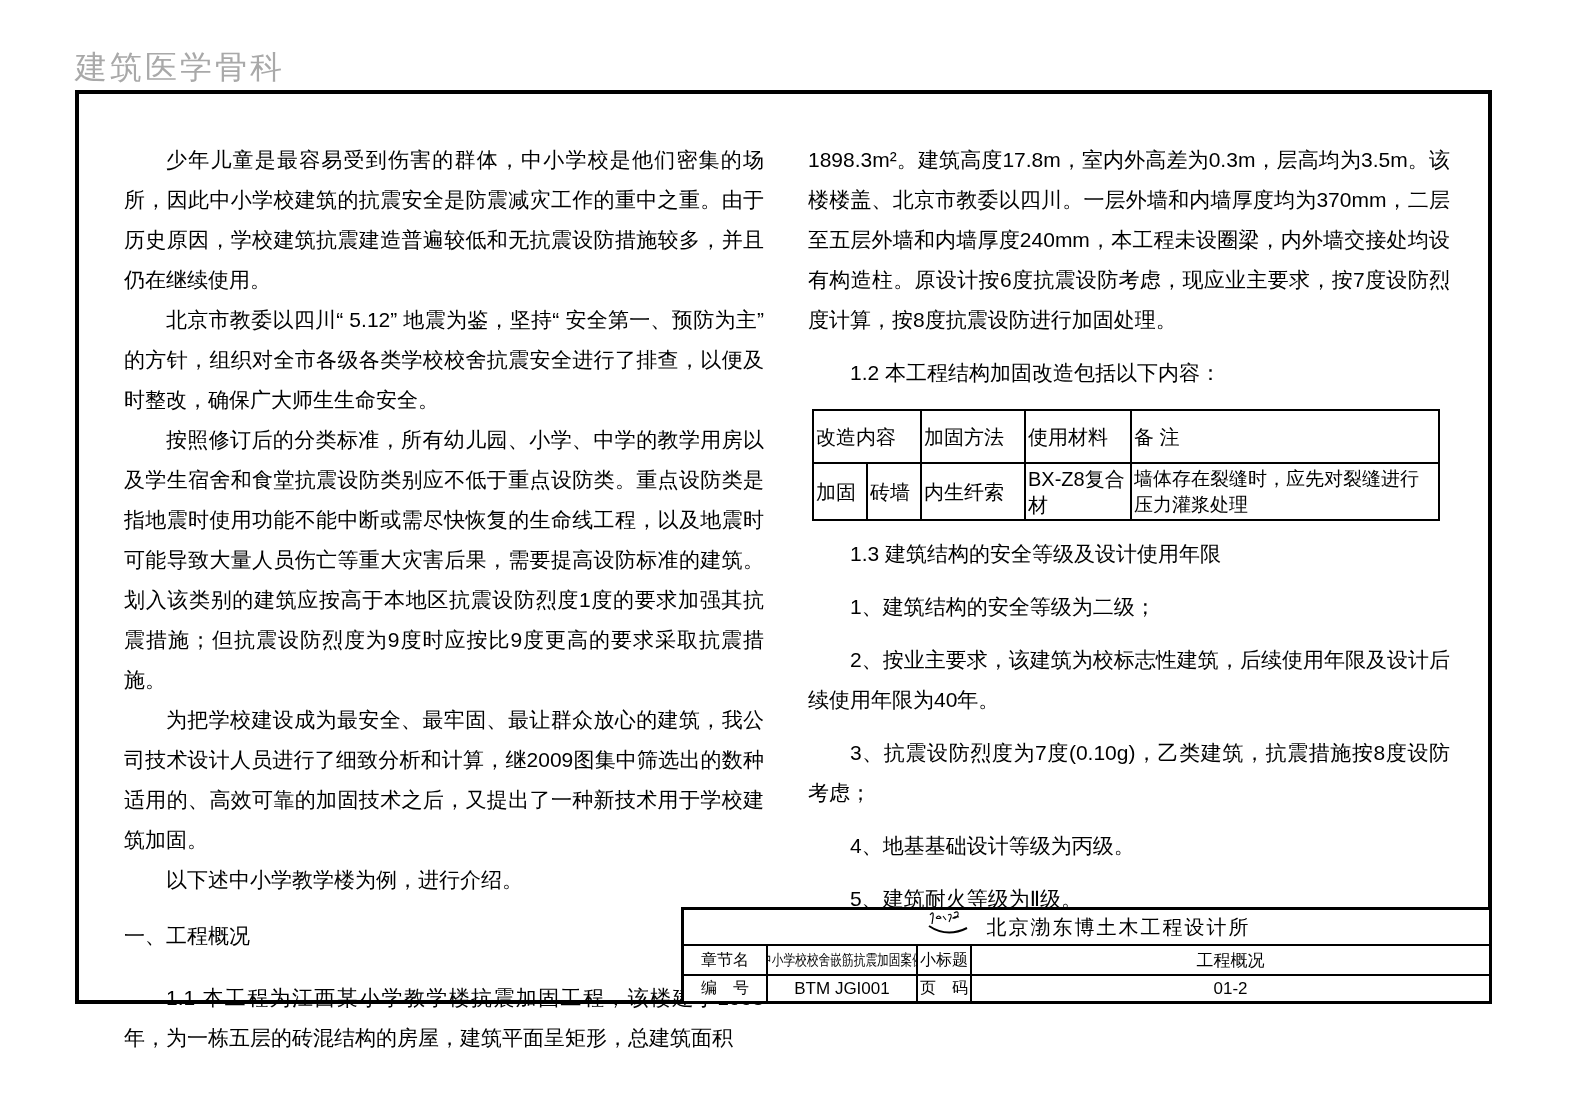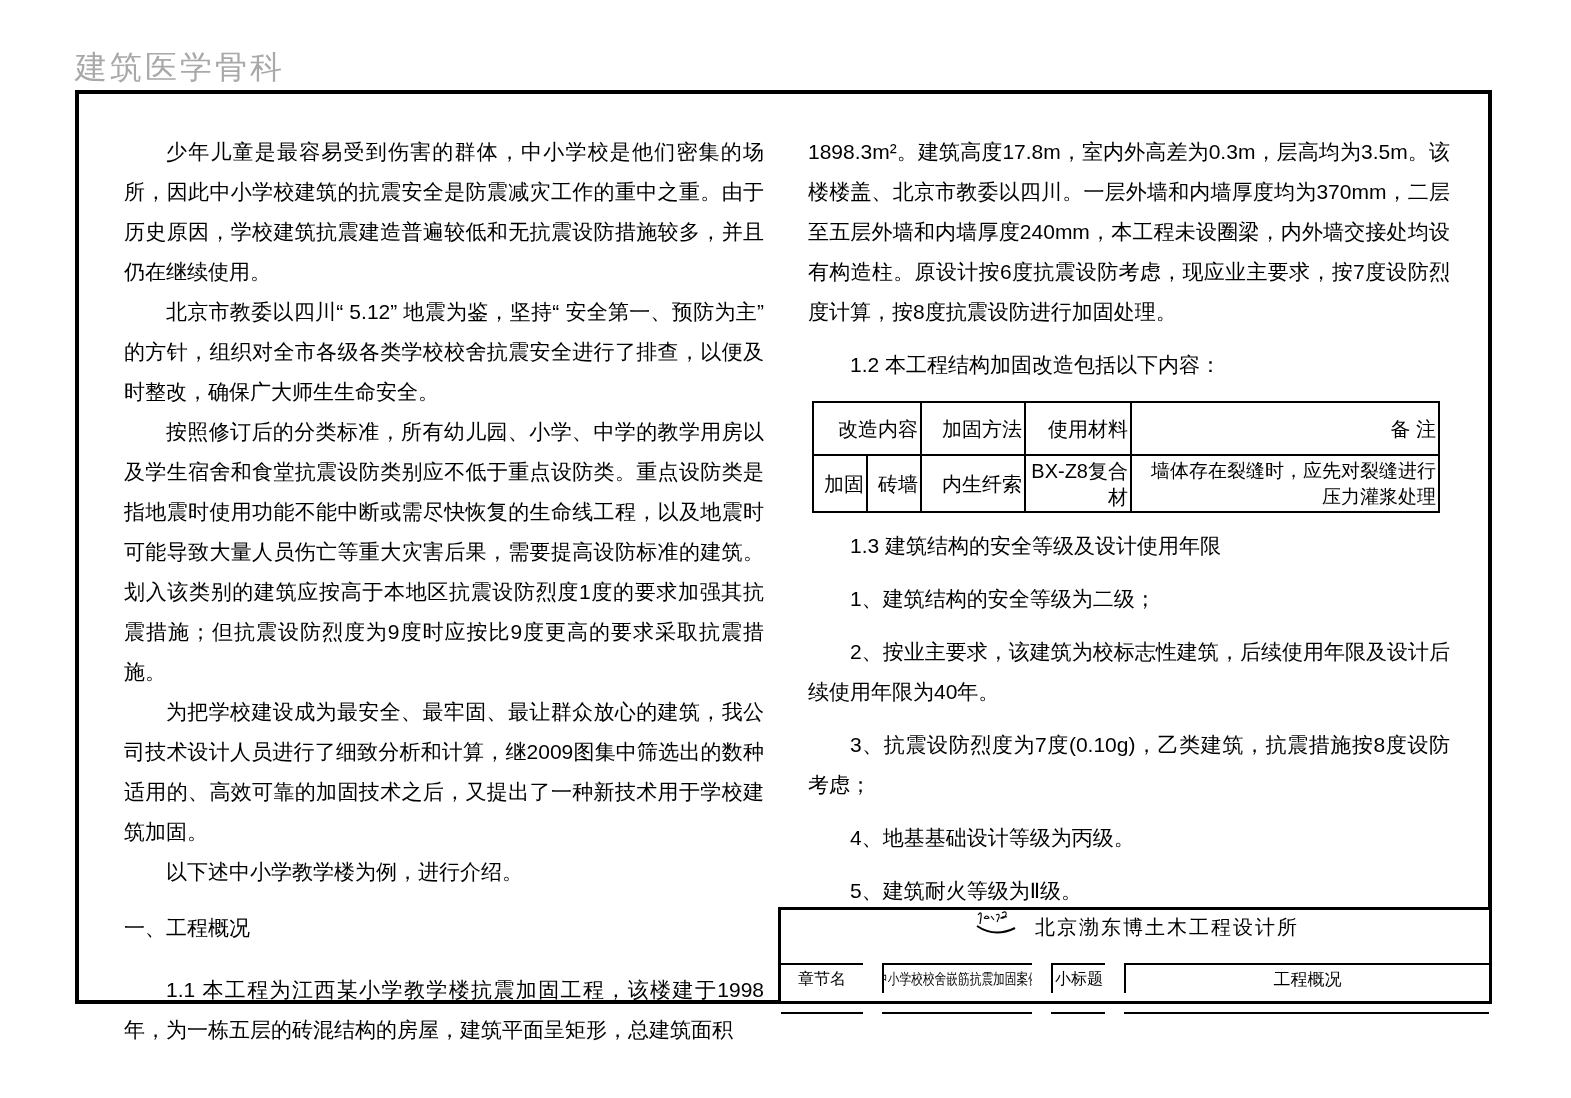--- a/index.html
+++ b/index.html
@@ -12,49 +12,48 @@
     position:absolute; left:75px; top:46px;
     font-family:"Liberation Serif", serif;
     font-size:32px; color:#a9a9a9; letter-spacing:3px;
   }
   .frame {
     position:absolute; left:75px; top:90px;
     width:1417px; height:914px;
     border:4px solid #000; background:#fff;
   }
   .col {
-    position:absolute; top:8px;
+    position:absolute; top:16px;
     font-size:21px; line-height:40px;
     text-align:justify;
   }
   .col-left  { left:45px;  width:640px; padding-top:30px; }
   .col-right { left:729px; width:642px; padding-top:30px; }
   p.body { text-indent:2em; }
   .sec-heading { margin-top:16px; margin-bottom:22px; text-indent:0; }
   .item { margin-top:13px; }
   .datatable {
     border-collapse:collapse; margin:16px 0 10px 4px;
-    width:628px; table-layout:fixed; text-align:right;
+    width:628px; table-layout:fixed; text-align:left;
   }
   .datatable th, .datatable td {
     border:2px solid #000; font-weight:normal;
     font-size:20px; padding:0 2px; line-height:26px;
   }
   .datatable .hrow th { height:53px; }
   .datatable .drow td { height:57px; }
   .datatable .remark { font-size:19px; }
   
   .titleblock {
     position:absolute; right:-4px; bottom:-4px;
-    width:714px; height:97px; background:#fff;
+    width:811px; height:97px; background:#fff;
     border:3px solid #000;
     display:grid;
     grid-template-columns:82px 150px 54px 1fr;
     grid-template-rows:34px 30px 1fr;
-    gap:19px;
   }
   .tb-cell {
     display:flex; align-items:center; justify-content:center;
     font-size:16px; border-top:2px solid #000; border-left:2px solid #000;
     overflow:hidden; white-space:nowrap;
   }
   .tb-cell.first { border-left:none; }
   .tb-company {
     grid-column:1 / 5; border:none;
     display:flex; align-items:center; justify-content:center; gap:12px;

